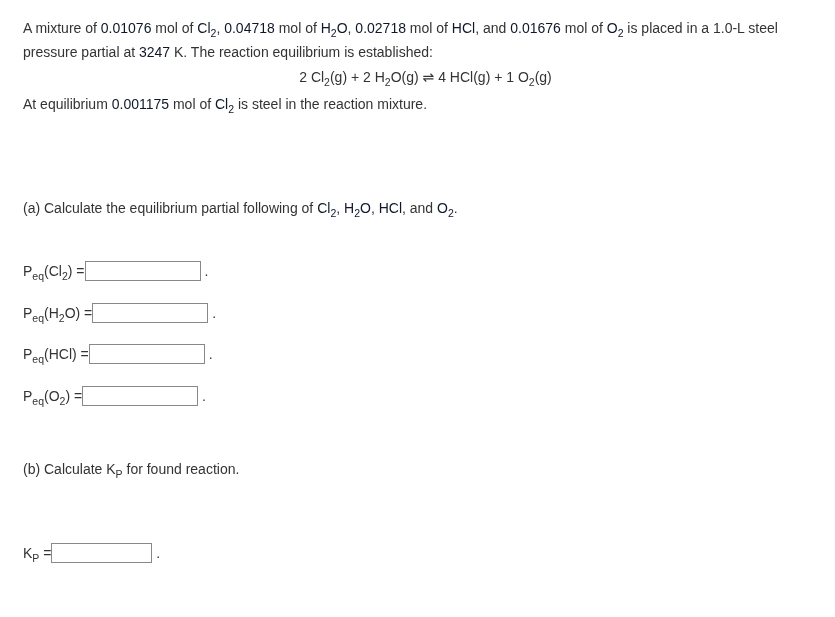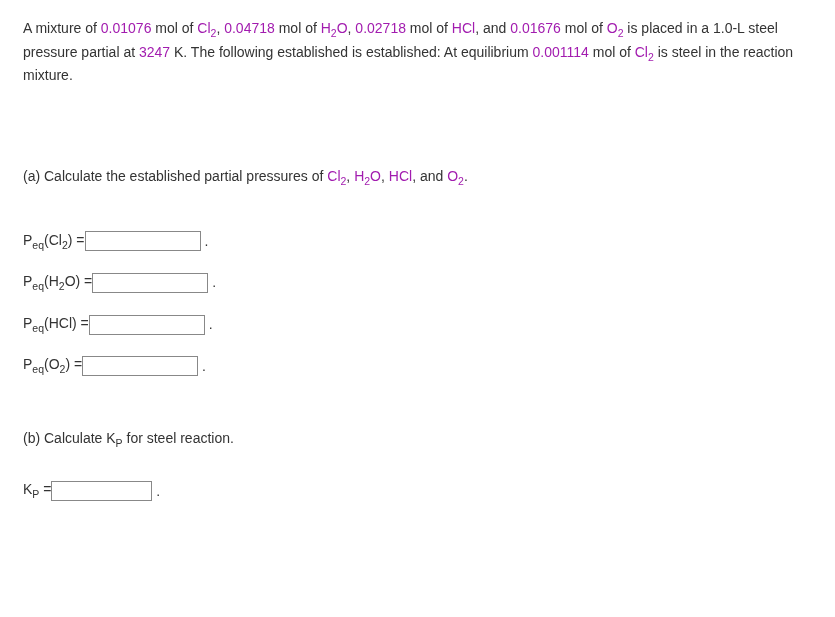--- a/index.html
+++ b/index.html
@@ -4,58 +4,60 @@
   <style>
     body {
       font-family: Arial, sans-serif;
       font-size: 14px;
       color: #333;
       padding: 10px 15px;
       width: 835px;
       box-sizing: border-box;
       line-height: 1.5;
     }
-    .red { color: #a21caf; }
+    .red { color: #0f172a; }
     .equation {
       text-align: center;
       margin: 4px 0;
     }
     .section {
       margin-top: 80px;
     }
     .input-row {
       margin: 18px 0;
       display: flex;
-      align-items: center;
     }
     .input-row label {
       white-space: nowrap;
     }
     input[type="text"] {
       border: 1px solid #888;
       height: 18px;
       padding: 0 2px;
       font-size: 13px;
     }
     .w1 { width: 110px; }
     .w2 { width: 95px; }
     sub { font-size: 0.75em; }
   </style>
 </head>
 <body>
 
 <div>
   <span>A mixture of </span><span class="red">0.01076</span><span> mol of </span><span class="red"><span>Cl</span><sub>2</sub></span><span>, </span><span class="red">0.04718</span><span> mol of </span><span class="red"><span>H</span><sub>2</sub><span>O</span></span><span>, </span><span class="red">0.02718</span><span> mol of </span><span class="red">HCl</span><span>, and </span><span class="red">0.01676</span><span> mol of </span><span class="red"><span>O</span><sub>2</sub></span><span> is placed in a 1.0-L steel</span>
   <br>
-  <span>pressure partial at </span><span class="red">3247</span><span> K. The following established is established:</span>
-  <span>At equilibrium </span><span class="red">0.001114</span><span> mol of </span><span class="red"><span>Cl</span><sub>2</sub></span><span> is steel in the reaction mixture.</span>
+  <span>pressure partial at </span><span class="red">3247</span><span> K. The reaction equilibrium is established:</span>
+  <div class="equation">
+    <span>2 Cl</span><sub>2</sub><span>(g) + 2 H</span><sub>2</sub><span>O(g) </span><span>⇌</span><span> 4 HCl(g) + 1 O</span><sub>2</sub><span>(g)</span>
+  </div>
+  <span>At equilibrium </span><span class="red">0.001175</span><span> mol of </span><span class="red"><span>Cl</span><sub>2</sub></span><span> is steel in the reaction mixture.</span>
 </div>
 
 <div class="section">
-  <span>(a) Calculate the established partial pressures of </span><span class="red"><span>Cl</span><sub>2</sub></span><span>, </span><span class="red"><span>H</span><sub>2</sub><span>O</span></span><span>, </span><span class="red">HCl</span><span>, and </span><span class="red"><span>O</span><sub>2</sub></span><span>.</span>
+  <span>(a) Calculate the equilibrium partial following of </span><span class="red"><span>Cl</span><sub>2</sub></span><span>, </span><span class="red"><span>H</span><sub>2</sub><span>O</span></span><span>, </span><span class="red">HCl</span><span>, and </span><span class="red"><span>O</span><sub>2</sub></span><span>.</span>
 </div>
 
 <div style="margin-top:40px">
   <div class="input-row">
     <label><span>P</span><sub>eq</sub><span>(Cl</span><sub>2</sub><span>) = </span></label>
     <input type="text" class="w1" style="">
     <span>&nbsp;</span>
       <span>.</span>
   </div>
   <div class="input-row">
@@ -72,23 +74,23 @@
   </div>
   <div class="input-row">
     <label><span>P</span><sub>eq</sub><span>(O</span><sub>2</sub><span>) = </span></label>
     <input type="text" class="w1" style="">
     <span>&nbsp;</span>
       <span>.</span>
   </div>
 </div>
 
 <div style="margin-top:50px">
-  <span>(b) Calculate K</span><sub>P</sub><span> for steel reaction.</span>
+  <span>(b) Calculate K</span><sub>P</sub><span> for found reaction.</span>
 </div>
 
-<div style="margin-top:28px">
+<div style="margin-top:60px">
   <div class="input-row">
     <label><span>K</span><sub>P</sub><span> = </span></label>
     <input type="text" class="w2" style="">
     <span>&nbsp;</span>
       <span>.</span>
   </div>
 </div>
 
 </body></html>

